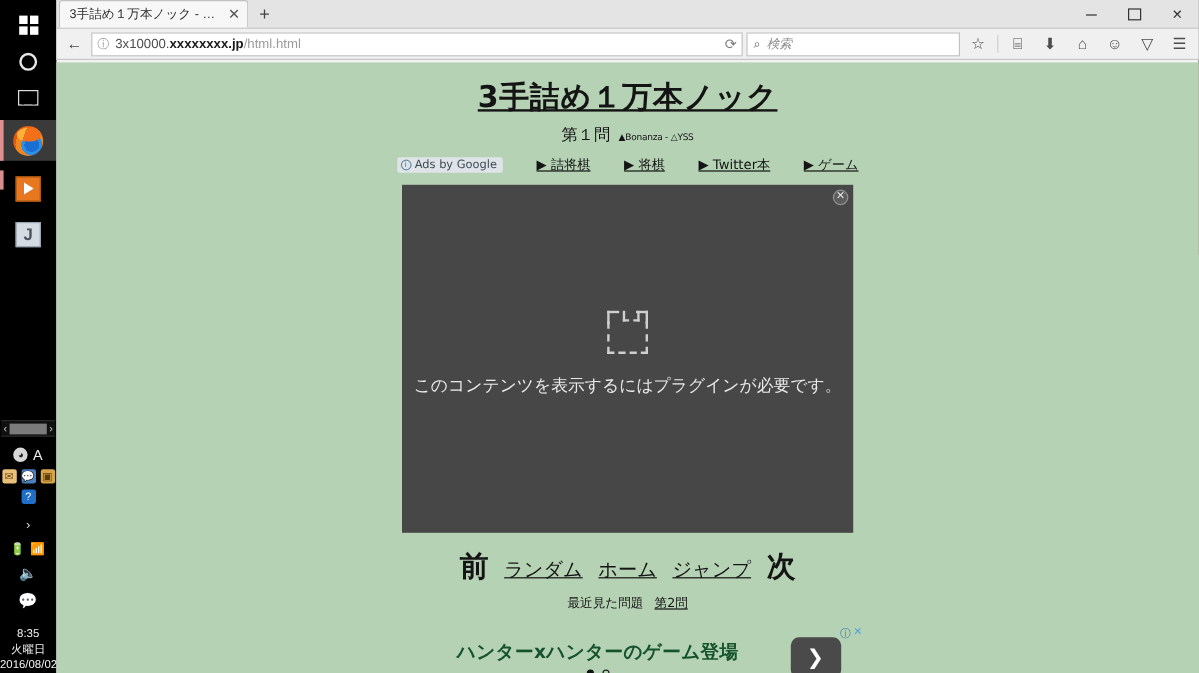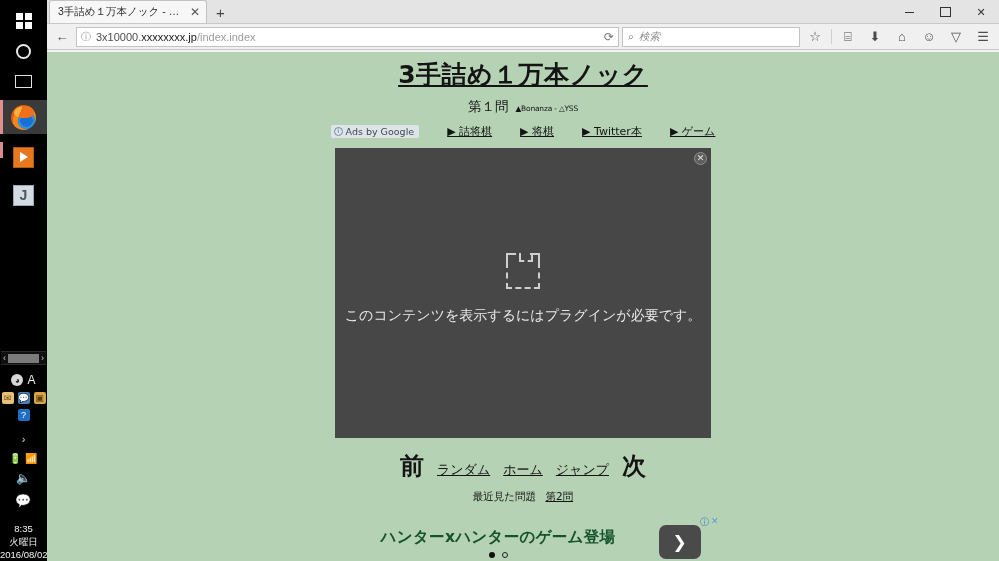--- a/index.html
+++ b/index.html
@@ -132,21 +132,21 @@
   .navbtn { width: 22px; height: 22px; display: flex; align-items: center; justify-content: center;
             color: #8a8a8a; font-size: 13px; cursor: pointer; }
   .navbtn.on { color: #4a4a4a; }
   .urlbar {
     flex: 1; height: 20px; background: #fff; border: 1px solid #c3c3c3;
     display: flex; align-items: center; padding: 0 4px; gap: 5px;
     font-size: 11px; color: #4d4d4d; min-width: 0;
   }
   .url-info { color: #9a9a9a; font-size: 10px; }
   .url-text { white-space: nowrap; overflow: hidden; }
-  .url-text b { color: #1a1a1a; font-weight: normal; }
+  .url-text b { color: #1a1a1a; font-weight: bold; }
   .url-text .dim { color: #9b9b9b; }
   .url-go { margin-left: auto; color: #7a7a7a; font-size: 12px; }
   .searchbar {
     width: 178px; height: 20px; background: #fff; border: 1px solid #c3c3c3;
     display: flex; align-items: center; padding: 0 5px; gap: 5px;
     font-size: 10.5px; color: #8d8d8d; font-style: italic;
   }
   .tb-ico { width: 24px; height: 22px; display: flex; align-items: center; justify-content: center;
             color: #4d4d4d; font-size: 13px; cursor: pointer; }
   .tb-sep { width: 1px; height: 15px; background: #cfcfcf; margin: 0 1px; }
@@ -155,21 +155,21 @@
   #page {
     position: absolute; left: 0; top: 52px; width: 952px; height: 509px;
     background: #b6d2b4; overflow: hidden;
     font-family: "DejaVu Sans", "Liberation Sans", sans-serif;
     color: #141414;
   }
   #page a { color: #141414; text-decoration: underline; cursor: pointer; }
 
   .site-title {
     text-align: center; font-size: 25px; font-weight: bold;
-    letter-spacing: 0.5px; padding-top: 6px;
+    letter-spacing: 0.5px; padding-top: 12px;
   }
   .site-title a { text-decoration: underline; }
   .qline {
     margin-top: 7px; font-size: 13.5px;
     display: flex; align-items: baseline; justify-content: center; gap: 7px;
   }
   .qline .engines { font-size: 7.5px; letter-spacing: -0.2px; }
 
   .adnav {
     margin-top: 8px; display: flex; align-items: center; justify-content: center; gap: 28px;
@@ -215,21 +215,21 @@
     position: absolute; left: 11px; top: -9px; width: 14px; height: 9px;
     border: 2px dashed #cfcfcf; border-top: none;
   }
   .plugin-msg { color: #e9e9e9; font-size: 14px; }
 
   
   .pager {
     margin-top: 12px; display: flex; align-items: baseline; justify-content: center; gap: 13px;
   }
   .pager .big { font-size: 24px; font-weight: bold; }
-  .pager a.mid { font-size: 13px; }
+  .pager a.mid { font-size: 16px; }
   .recent {
     margin-top: 8px; text-align: center; font-size: 10.5px;
   }
   .recent a { margin-left: 6px; }
 
   
   .adbanner {
     margin: 14px auto 0; width: 355px; height: 48px; position: relative;
     display: flex; align-items: center;
   }
@@ -346,21 +346,21 @@
         <div class="wc wc-min"></div>
         <div class="wc wc-max"></div>
         <div class="wc">✕</div>
       </div>
     </div>
 
     <div id="navbar">
       <div class="navbtn on">←</div>
       <div class="urlbar">
         <span class="url-info">ⓘ</span>
-        <span class="url-text"><span>3x10000.</span><b>xxxxxxxx.jp</b><span class="dim">/index.index</span></span>
+        <span class="url-text"><span>3x10000.</span><b>xxxxxxxx.jp</b><span class="dim">/html.html</span></span>
         <span class="url-go">⟳</span>
       </div>
       <div class="searchbar">
         <span style="font-style:normal;color:#6f6f6f;">⌕</span>
         <span>検索</span>
       </div>
       <div class="tb-ico">☆</div>
       <div class="tb-sep"></div>
       <div class="tb-ico">⌸</div>
       <div class="tb-ico">⬇</div>

